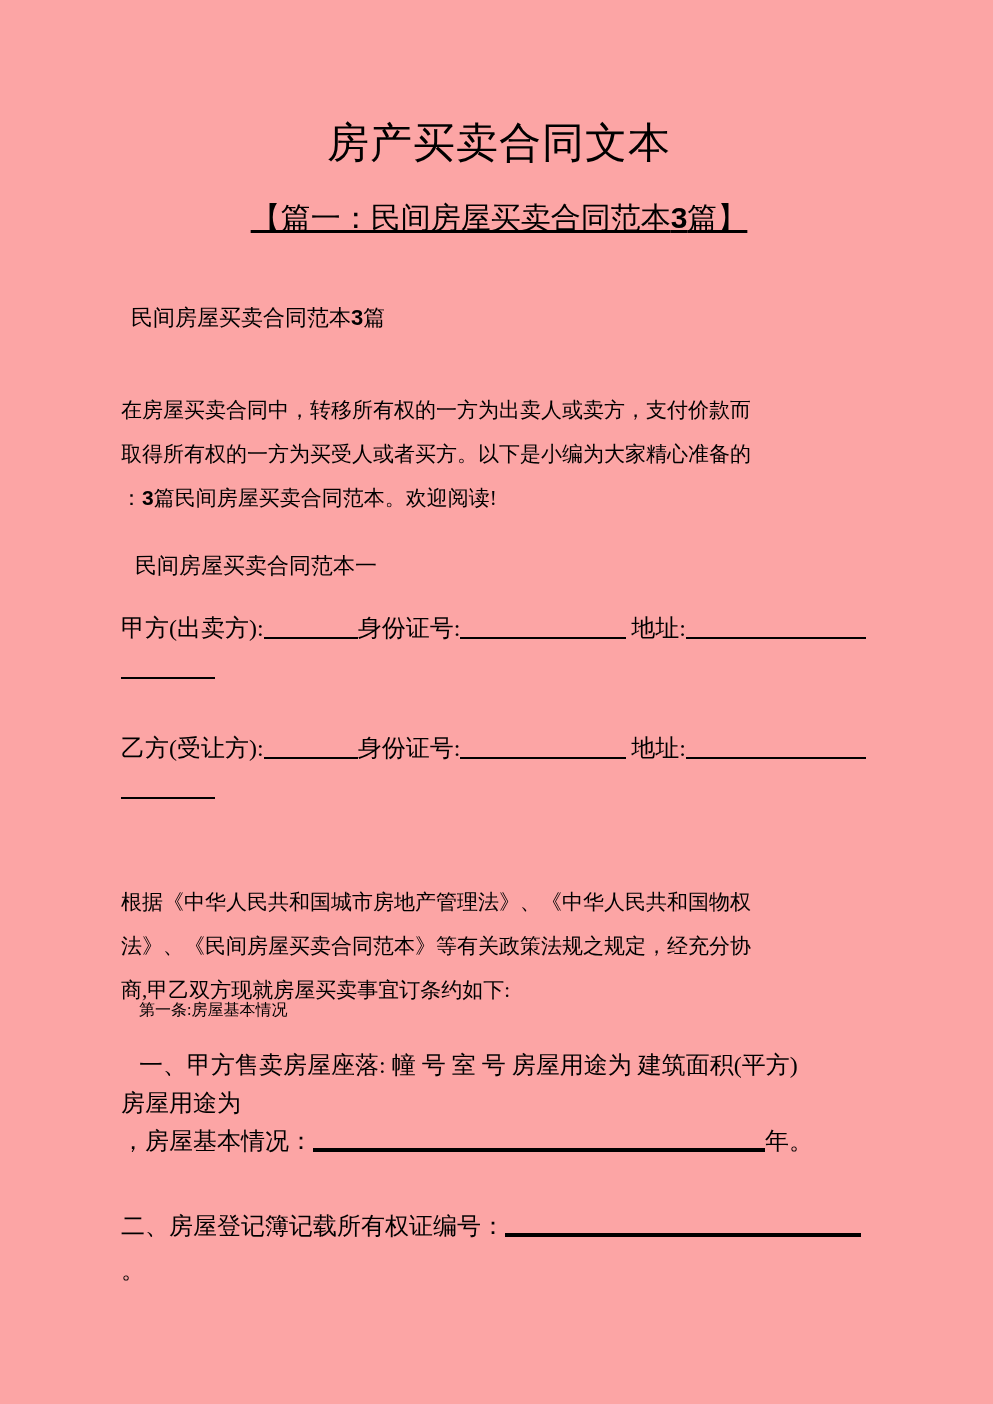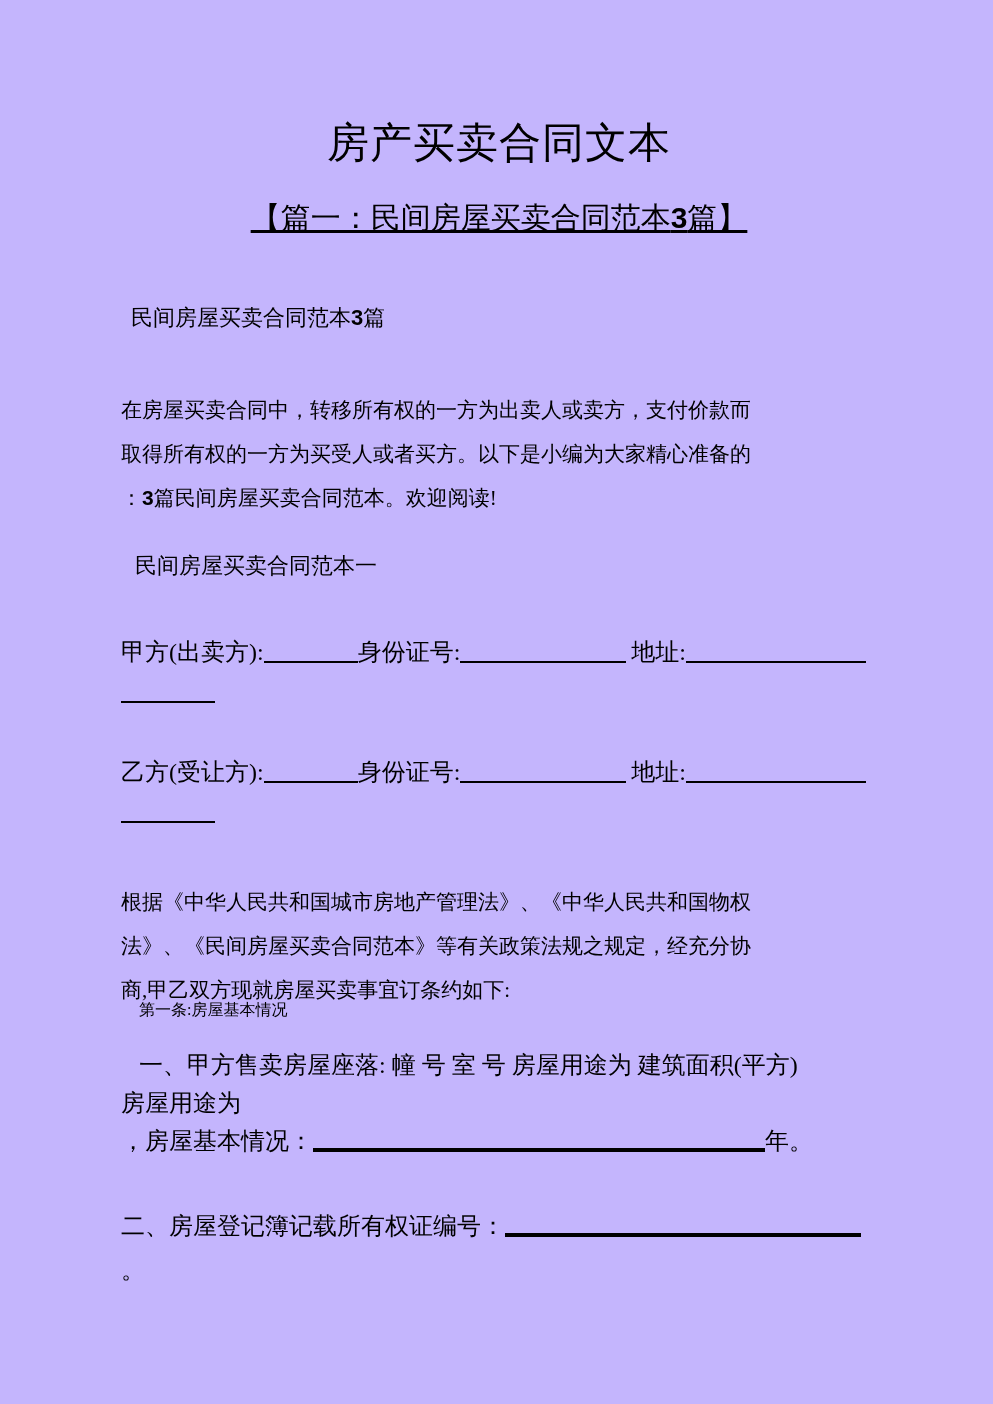--- a/index.html
+++ b/index.html
@@ -4,21 +4,21 @@
 <style>
   html, body {
     margin: 0;
     padding: 0;
     background: #ffffff;
   }
   .page {
     position: relative;
     width: 993px;
     height: 1404px;
-    background: #c4b5fd;
+    background: #fca5a5;
     color: #000000;
     font-family: "Liberation Serif", "DejaVu Serif", serif;
     overflow: hidden;
   }
   .abs { position: absolute; left: 121px; width: 756px; }
   .doc-title {
     top: 112px;
     font-size: 42px;
     line-height: 62px;
     text-align: center;
@@ -61,21 +61,20 @@
   }
   .item1 .line1 { padding-left: 18px; }
   .item2 {
     top: 1204px;
     font-size: 24px;
     line-height: 44px;
   }
   .form-line {
     font-size: 24px;
     line-height: 40px;
-    margin-top: 24px;
   }
   .party-a { top: 608px; }
   .party-b { top: 728px; }
   .num {
     font-weight: 700;
     font-family: "Liberation Sans", "DejaVu Sans", sans-serif;
   }
   .blank {
     display: inline-block;
     height: 0;

